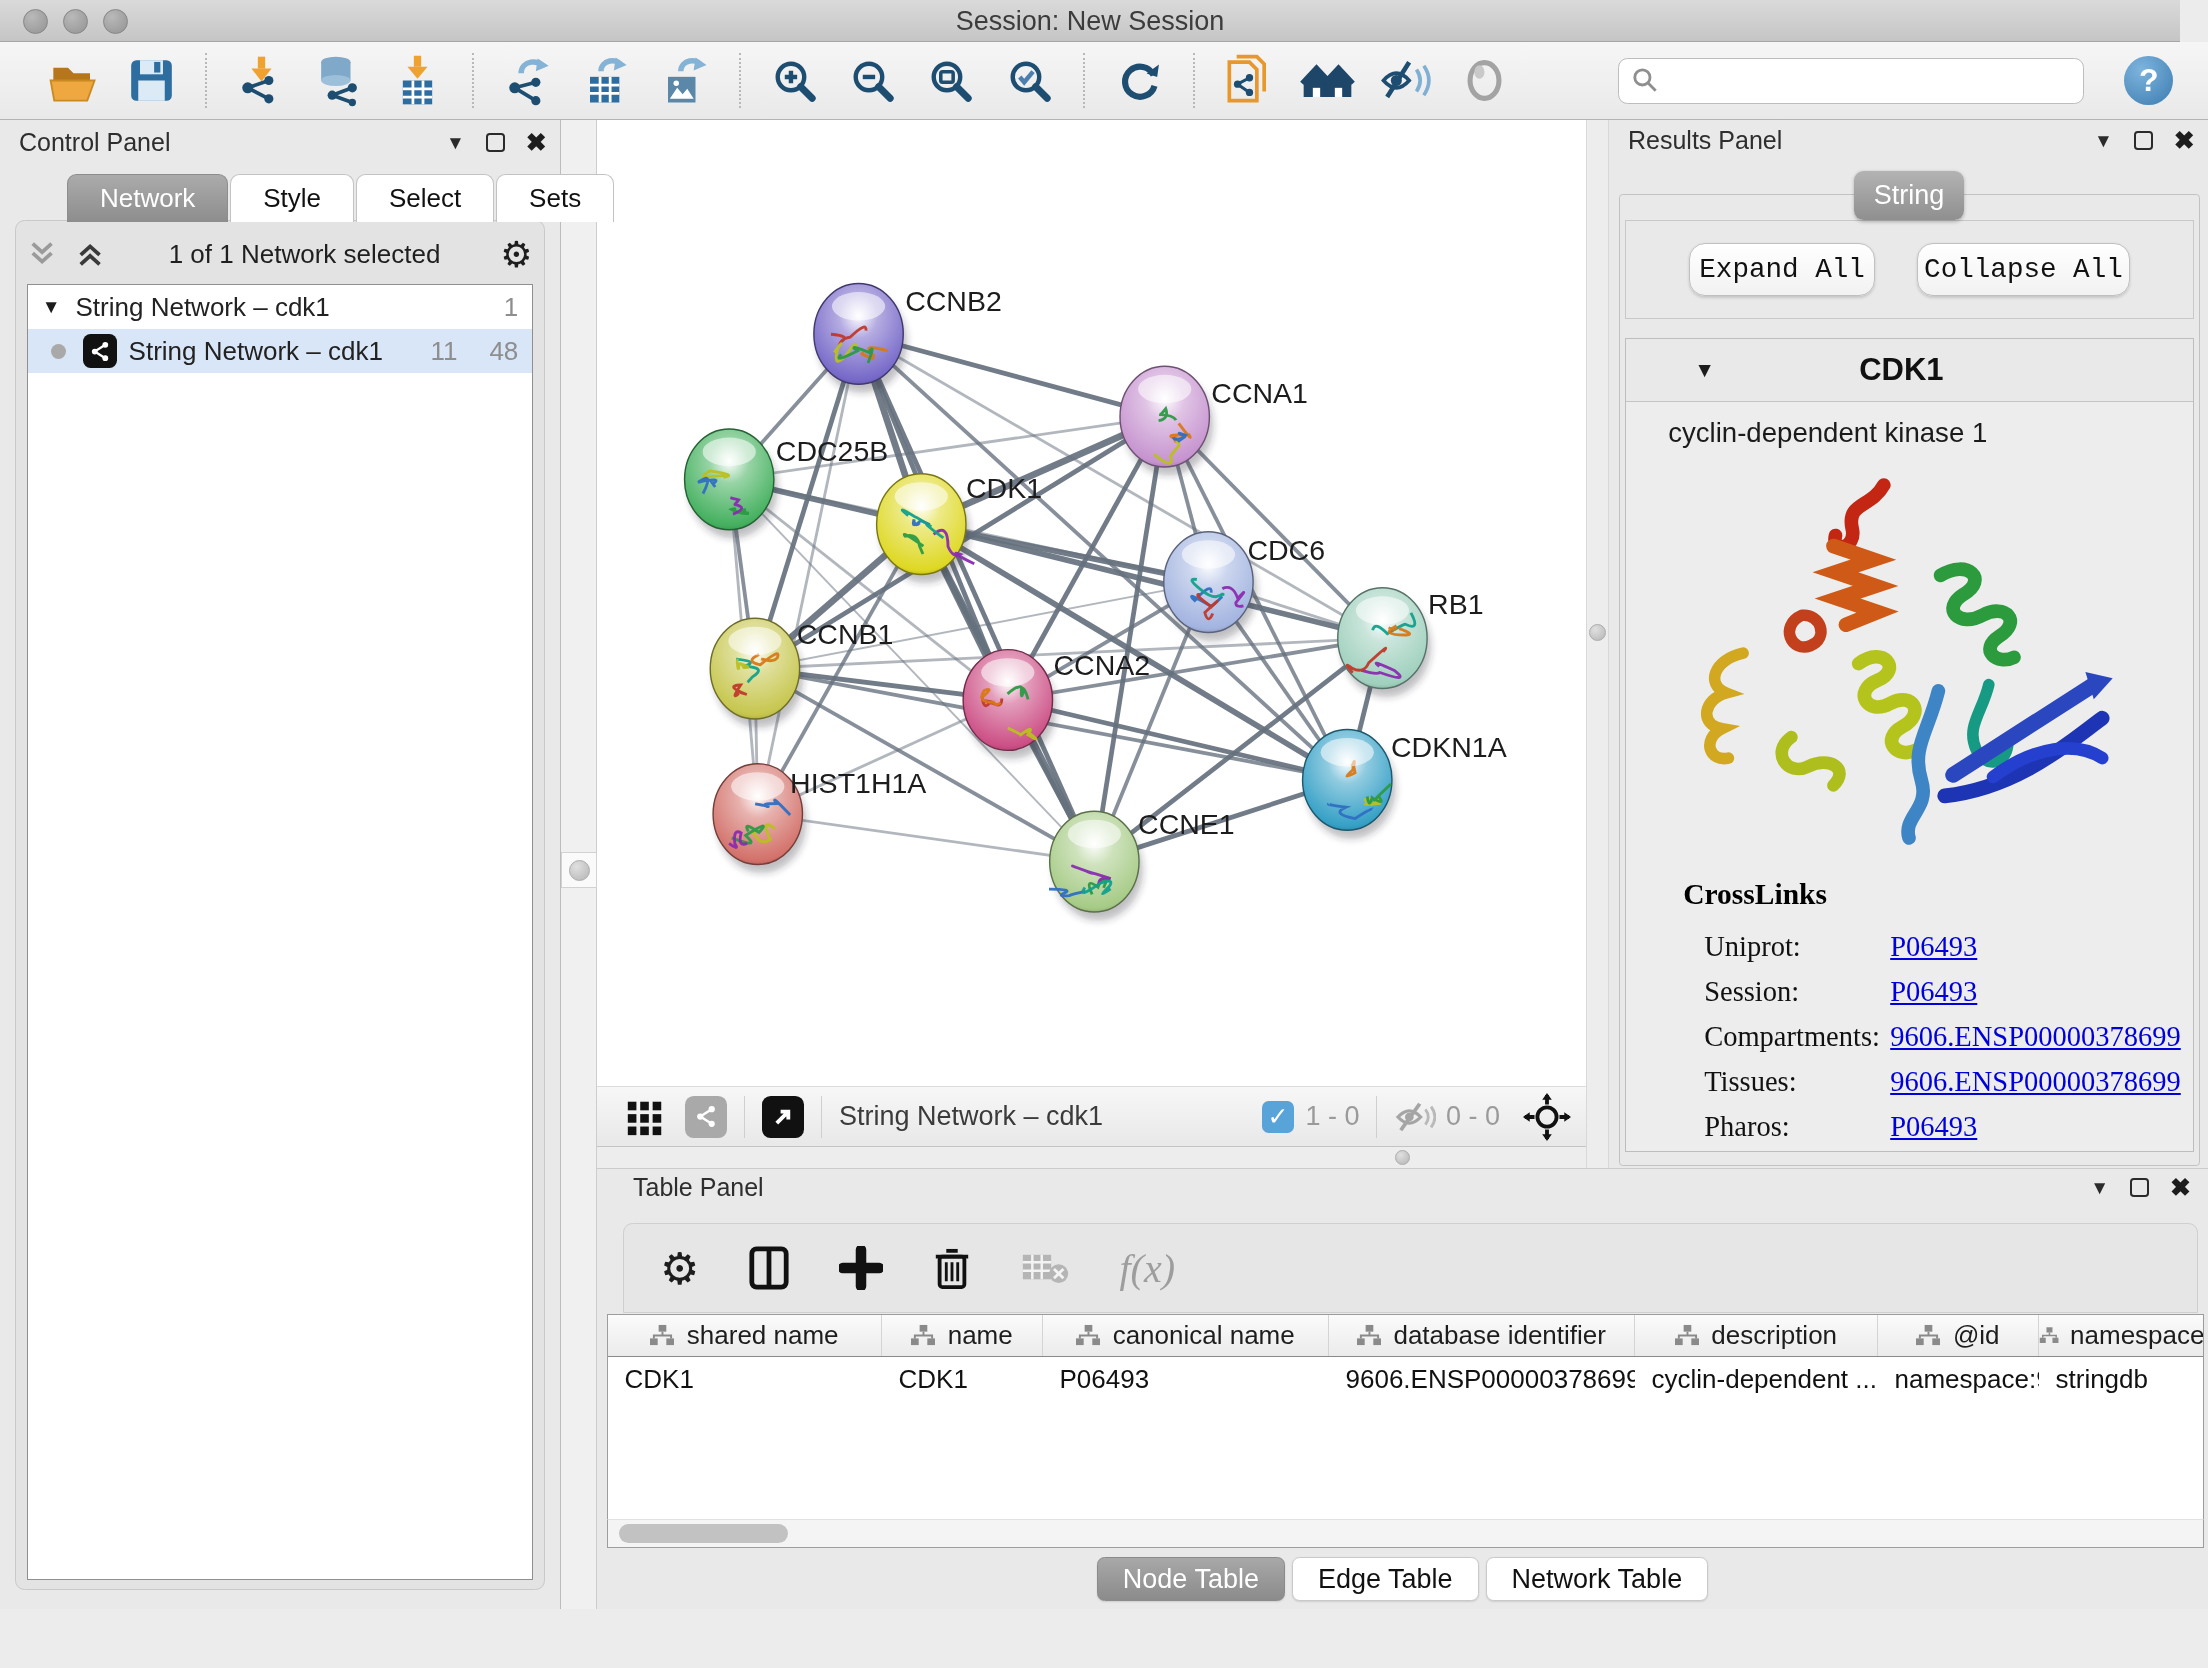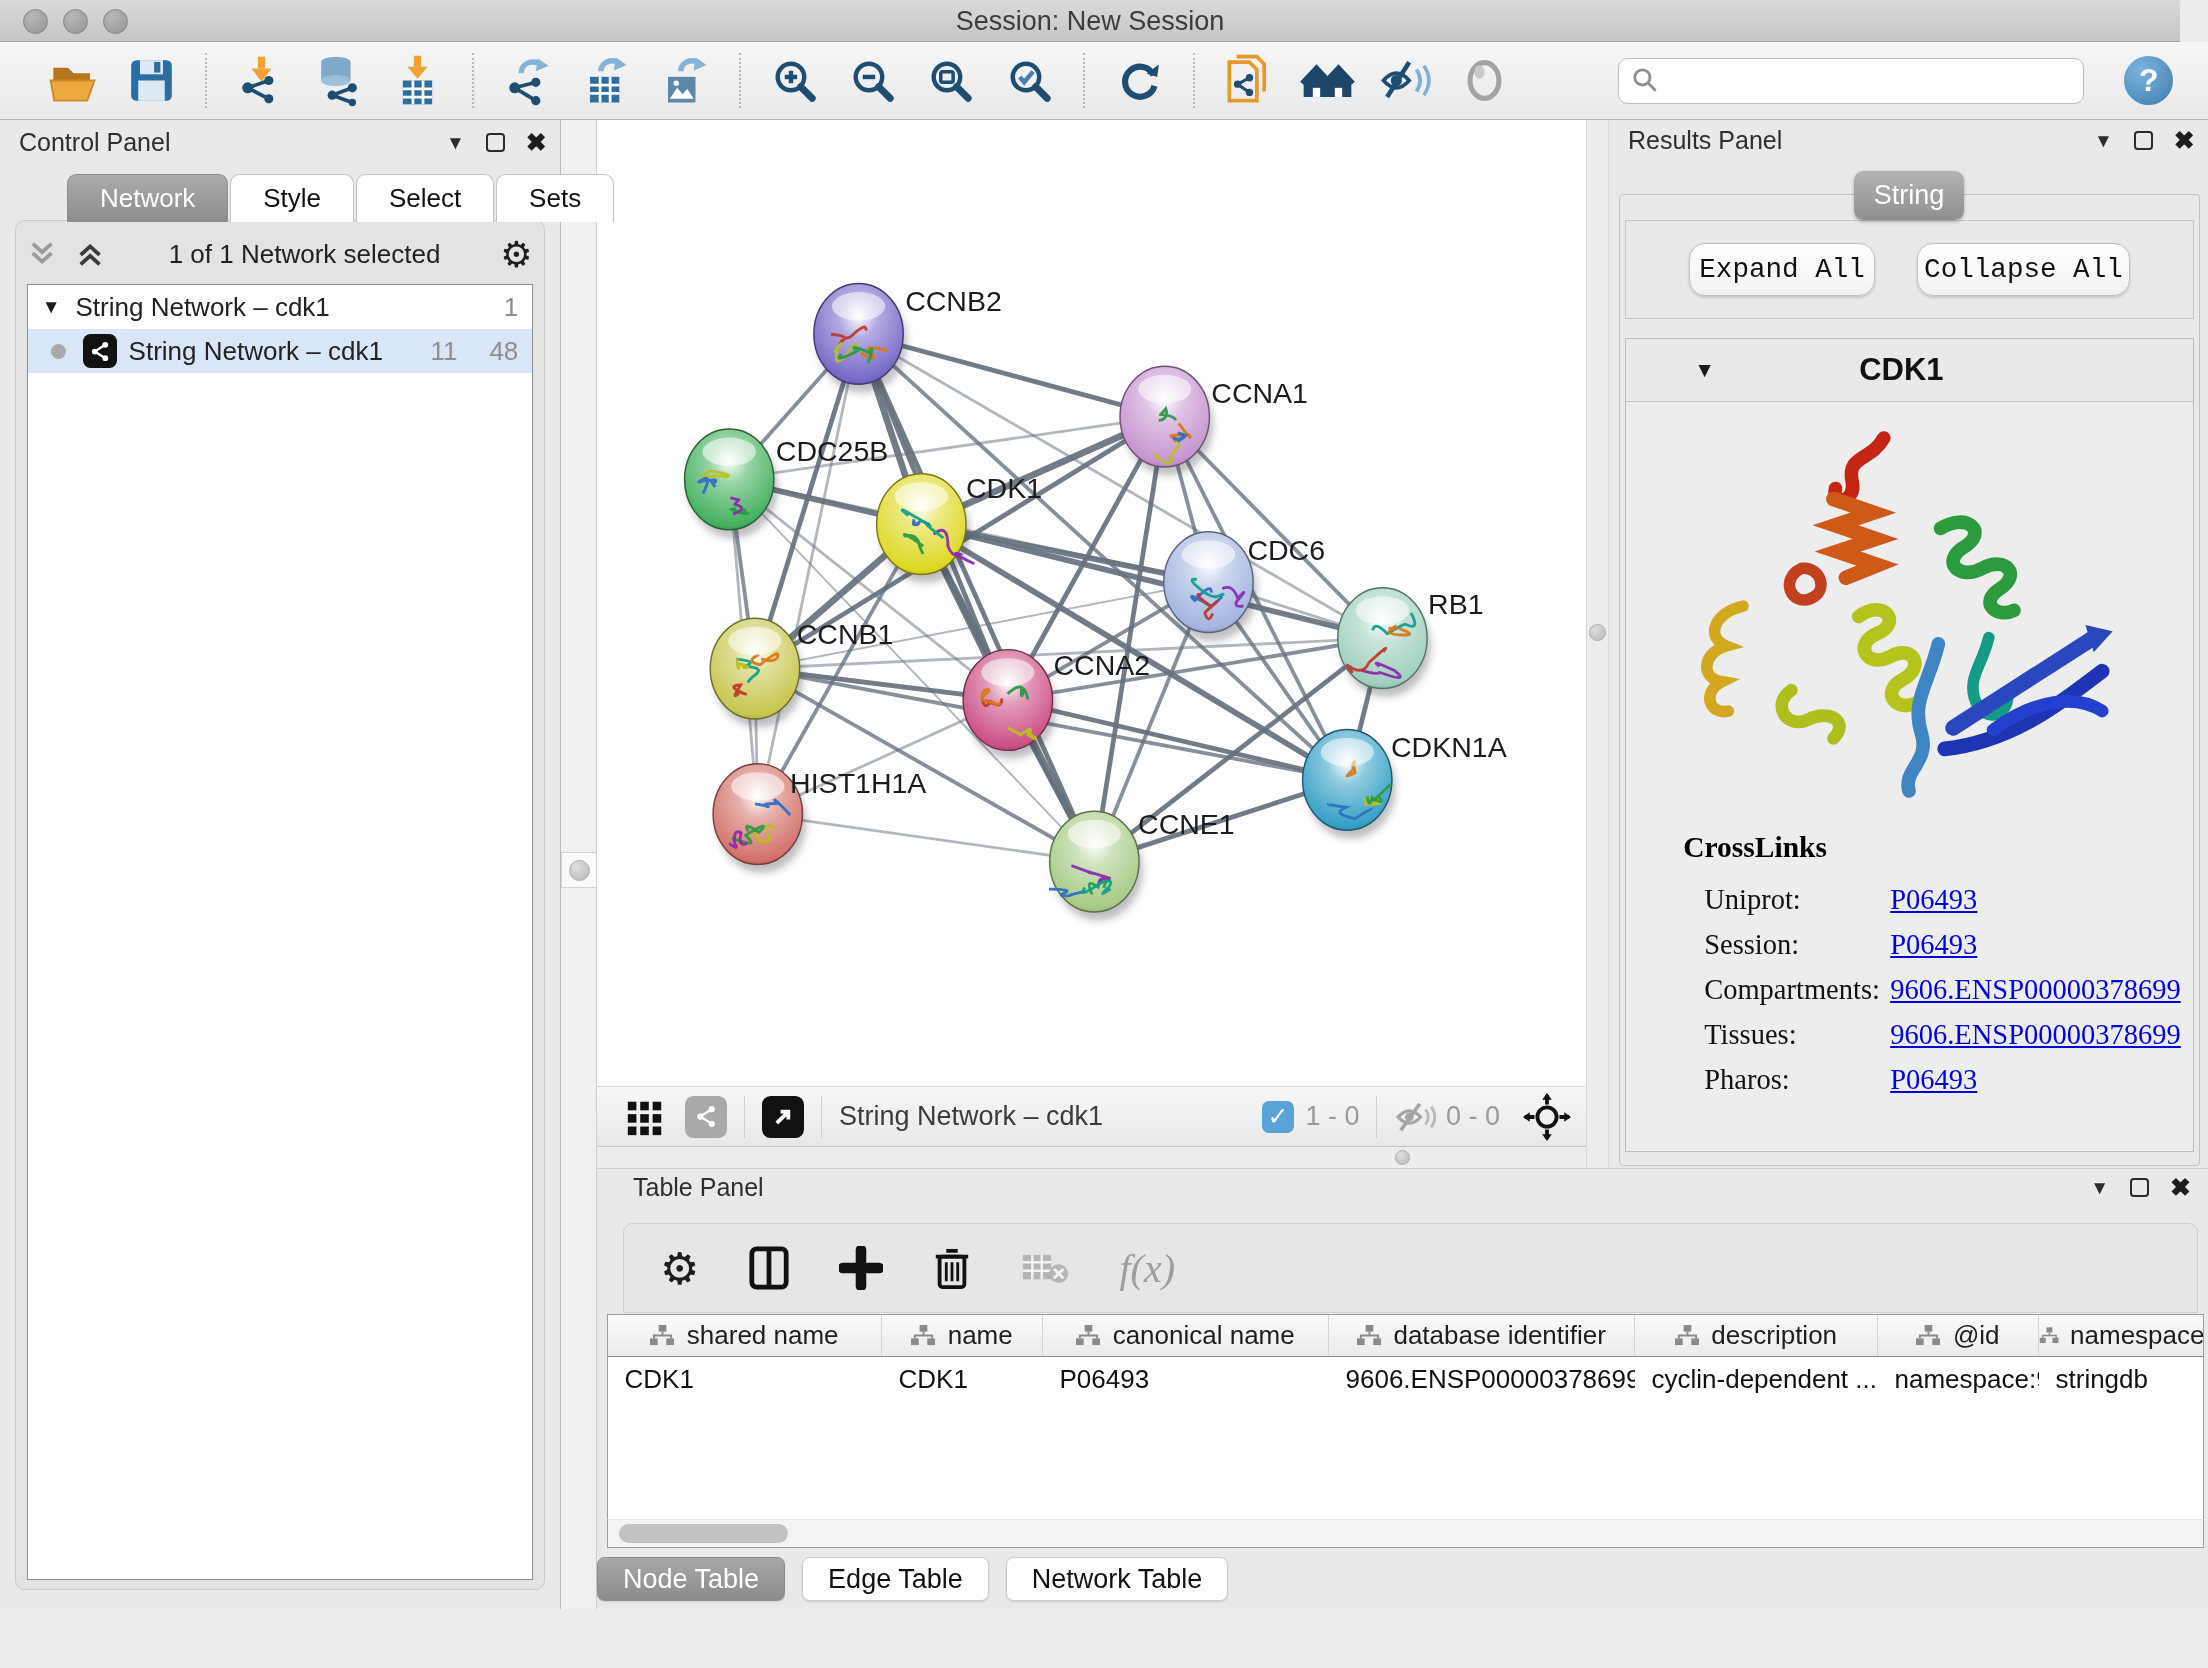--- a/index.html
+++ b/index.html
@@ -114,21 +114,21 @@
     border:1px solid #9c9c9c;border-bottom:none;overflow:hidden;}
   .tbl-head{display:flex;height:42px;background:linear-gradient(#fbfbfb,#ebebeb);border-bottom:1.9px solid #8a8a8a;}
   .th{display:flex;align-items:center;justify-content:center;gap:11.4px;font-size:26px;color:#1d1d1d;
     border-right:1px solid #d4d4d4;flex:0 0 auto;cursor:pointer;}
   .tbl-row{display:flex;height:44px;}
   .td{display:flex;align-items:center;font-size:26px;color:#111;padding-left:17px;flex:0 0 auto;
     overflow:hidden;white-space:nowrap;}
   .tp-scroll{position:absolute;left:9.5px;top:350px;width:1597px;height:28.5px;background:#f4f4f4;
     border:1px solid #9c9c9c;border-top:1px solid #e2e2e2;}
   .tp-thumb{position:absolute;left:11.4px;top:3.8px;width:169px;height:19px;border-radius:9.5px;background:#c2c2c2;}
-  .tp-tabs{position:absolute;left:0;right:0;top:388px;display:flex;gap:17px;}
+  .tp-tabs{position:absolute;left:0;right:0;top:388px;display:flex;justify-content:center;gap:7px;}
   .tp-tab{height:44px;padding:0 25px;font-size:27px;display:flex;align-items:center;background:#fff;
     border:1px solid #c9c9c9;border-radius:7.6px;color:#111;cursor:pointer;box-shadow:0 1px 1.9px rgba(0,0,0,.12);}
   .tp-tab.sel{background:linear-gradient(#a8a8a8,#8b8b8b);color:#fff;border-color:#8b8b8b;}
   .gear-glyph{font-family:"DejaVu Sans",sans-serif;color:#1d1d1d;}
   .fx{font-family:"Liberation Serif",serif;font-style:italic;font-size:40px;color:#9d9d9d;}
 
   
   .bbar{position:absolute;left:0;top:1609px;width:2208px;height:59px;background:#ececec;border-top:1px solid #bfbfbf;}
   .bbtn{position:absolute;top:6.7px;height:42px;background:linear-gradient(#fdfdfd,#f0f0f0);
     border:1.9px solid #b5b5b5;display:flex;align-items:center;justify-content:center;cursor:pointer;}
@@ -668,20 +668,21 @@
     <div class="rp-body">
       <div class="rp-btnrow">
         <button class="rp-btn">Expand All</button>
         <button class="rp-btn">Collapse All</button>
       </div>
       <div class="rp-entry">
         <div class="rp-entry-head">
           <span class="tri">▼</span>
           <span class="rp-gene">CDK1</span>
         </div>
+        <div class="rp-desc">cyclin-dependent kinase 1</div>
 
         <svg width="476" height="399" viewBox="0 0 440 380" style="display:block;margin:13.3px auto 0;">
           <g fill="none" stroke-linecap="round">
             <path d="M196 22c-12 22-36 16-30 42c4 18-20 24-16 6" stroke="#c32613" stroke-width="13"></path>
             <path d="M148 80l38 13-36 12 38 13-36 12 38 13-30 12" stroke="#cf5a17" stroke-width="14"></path>
             <path d="M118 146c-22 10-10 36 8 29c18-7 10-31-8-29" stroke="#c2401c" stroke-width="11"></path>
             <path d="M62 182c-28 6-36 30-16 38c-22 6-26 30-4 34c-20 10-12 32 6 28" stroke="#d1a81f" stroke-width="11"></path>
             <path d="M108 262c-20 14-4 38 16 28c20-10 40 2 24 18" stroke="#aebe1d" stroke-width="12"></path>
             <path d="M172 192c24-18 42 6 18 16c-24 10-10 34 12 22c22-12 34 10 12 22c-22 12-6 32 14 22" stroke="#b4c41d" stroke-width="13"></path>
             <path d="M250 108c26-16 46 4 22 18c-22 14-4 32 18 20c22-12 38 6 16 20c-20 13-2 28 14 20" stroke="#2c9b3e" stroke-width="13"></path>

